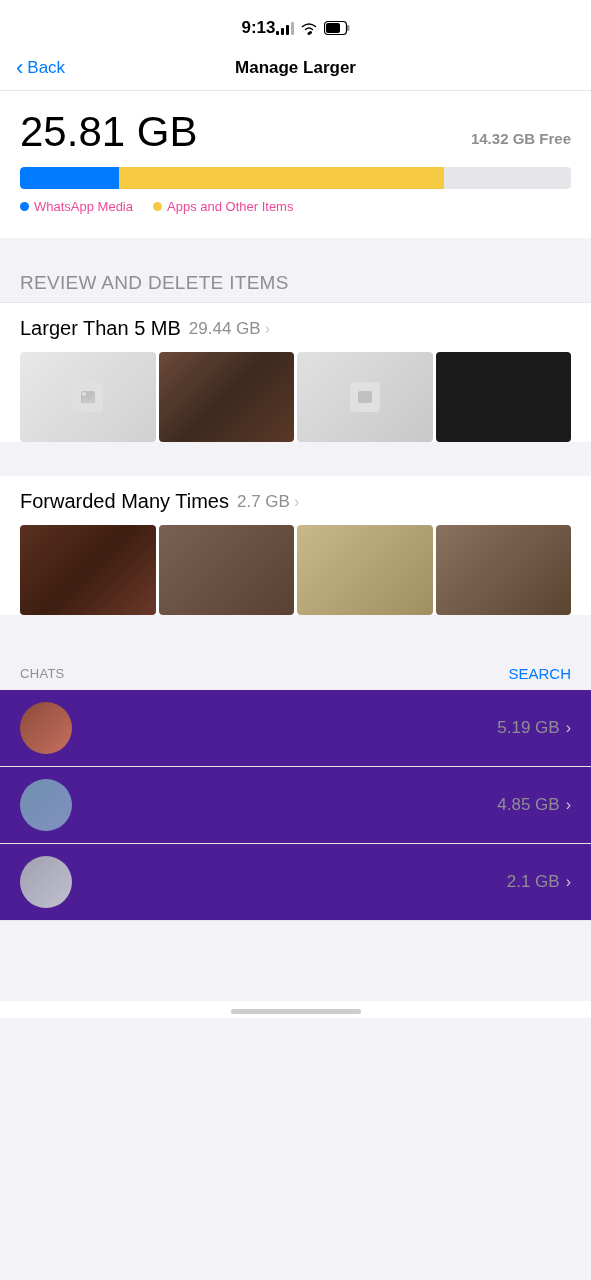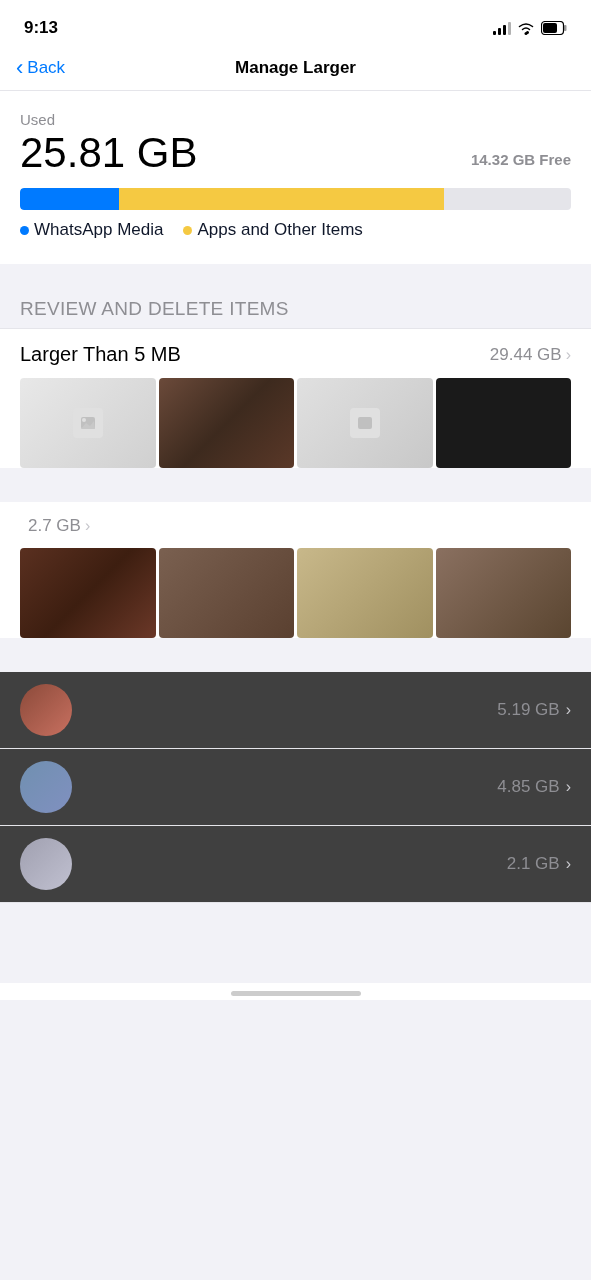--- a/index.html
+++ b/index.html
@@ -8,21 +8,21 @@
       width: 591px;
       min-height: 1280px;
       background: #f2f2f7;
       font-family: -apple-system, 'SF Pro Display', 'Helvetica Neue', Arial, sans-serif;
       overflow-x: hidden;
     }
 
     
     .status-bar {
       display: flex;
-      justify-content: space-between;
+      justify-content: center;
       align-items: center;
       padding: 14px 24px 8px;
       background: #fff;
       height: 50px;
     }
     .status-time {
       font-size: 17px;
       font-weight: 600;
       color: #000;
     }
@@ -123,22 +123,22 @@
     .legend {
       display: flex;
       gap: 20px;
       align-items: center;
       padding-bottom: 4px;
     }
     .legend-item {
       display: flex;
       align-items: center;
       gap: 5px;
-      font-size: 17px;
-      color: #0f172a;
+      font-size: 13px;
+      color: #ec4899;
     }
     .legend-dot {
       width: 9px;
       height: 9px;
       border-radius: 50%;
       display: inline-block;
     }
 
     
     .section-header {
@@ -152,21 +152,21 @@
     }
 
     
     .review-item {
       background: #fff;
       padding: 14px 20px 0;
       border-top: 1px solid #e5e5ea;
     }
     .review-item-header {
       display: flex;
-      justify-content: space-between;
+      justify-content: flex-start;
       align-items: center;
       margin-bottom: 12px;
     }
     .review-item-title {
       font-size: 20px;
       font-weight: 500;
       color: #000;
     }
     .review-item-size {
       display: flex;
@@ -235,21 +235,21 @@
     }
     .search-btn {
       font-size: 15px;
       color: #007aff;
       font-weight: 500;
       cursor: pointer;
     }
 
     
     .chat-row {
-      background: #404040;
+      background: #4c1d95;
       display: flex;
       align-items: center;
       padding: 12px 20px;
       border-bottom: 1px solid #e5e5ea;
       gap: 22px;
     }
     .chat-avatar {
       width: 52px;
       height: 52px;
       border-radius: 50%;
@@ -320,21 +320,20 @@
 
 <div class="nav-bar">
   <div class="back-button">
     <span style="font-size:22px; font-weight:300; line-height:1;">‹</span>
     <span>Back</span>
   </div>
   <span class="nav-title">Manage Larger</span>
 </div>
 
 <div class="storage-section">
-  <div class="used-label">Used</div>
   <div class="storage-row">
     <div class="used-amount">25.81 GB</div>
     <div class="free-amount">14.32 GB Free</div>
   </div>
 
   <div class="progress-bar-container">
     <div class="progress-segment-blue" style="width:18%"></div>
     <div class="progress-segment-yellow" style="width:59%"></div>
   </div>
 
@@ -383,36 +382,41 @@
       </div>
     </div>
     <div class="thumb thumb-4"></div>
   </div>
 </div>
 
 <div class="section-gap"></div>
 
 <div class="review-item" style="border-top: none;">
   <div class="review-item-header">
+    <span class="review-item-title">Forwarded Many Times</span>
     <div class="review-item-size">
       <span>2.7 GB</span>
       <span class="chevron">›</span>
     </div>
   </div>
   <div class="thumb-strip">
     <div class="thumb thumb-fwd-1"></div>
     <div class="thumb thumb-fwd-2"></div>
     <div class="thumb thumb-fwd-3"></div>
     <div class="thumb thumb-fwd-4"></div>
   </div>
 </div>
 
 <div class="section-gap"></div>
 
 <div class="chats-section">
+  <div class="chats-header">
+    <span class="chats-label">CHATS</span>
+    <span class="search-btn">SEARCH</span>
+  </div>
 
   <div class="chat-row">
     <div class="chat-avatar avatar-1">
     </div>
     <div class="chat-info">
       <span class="chat-size">5.19 GB</span>
       <span class="chevron">›</span>
     </div>
   </div>
 

